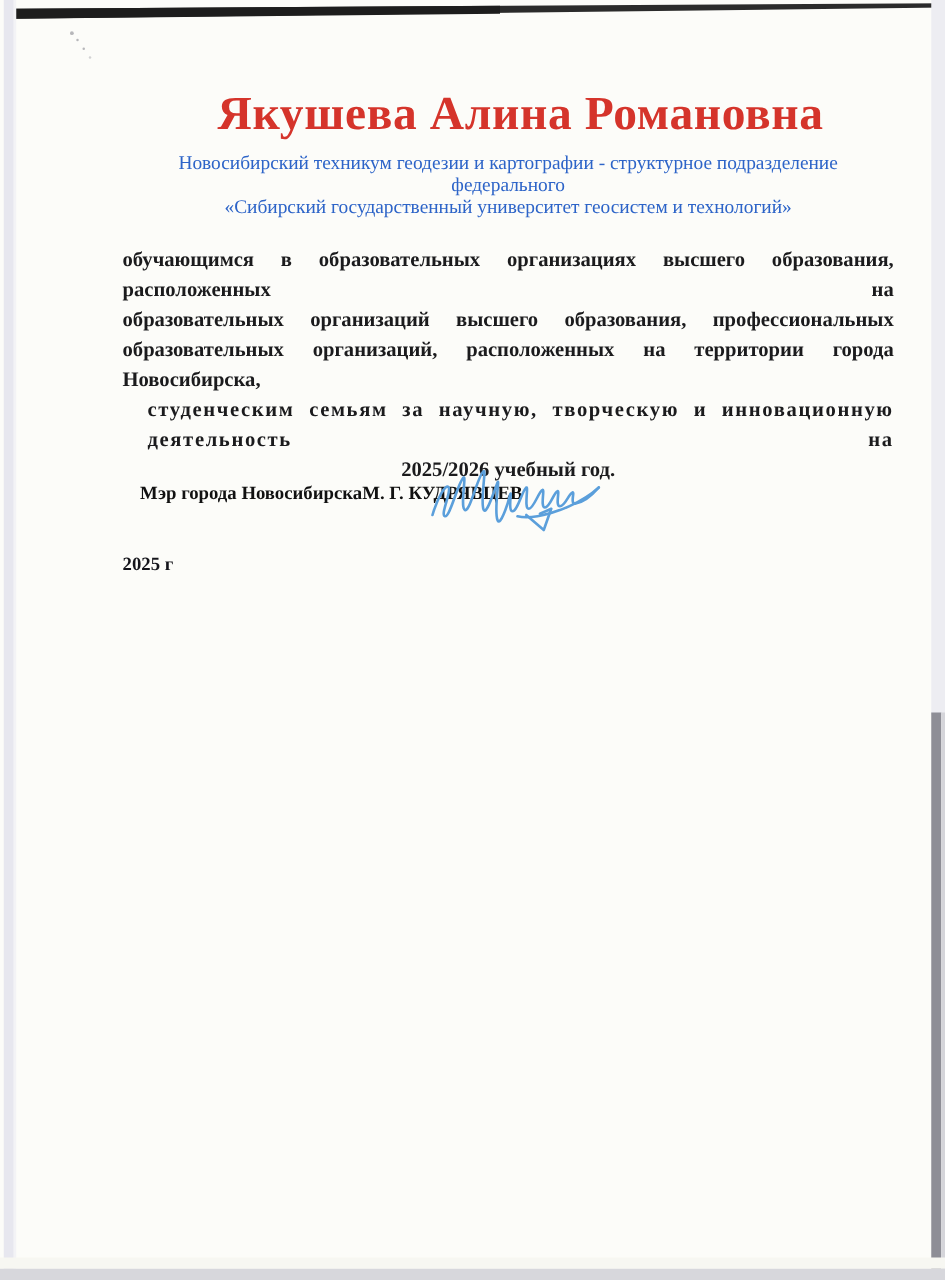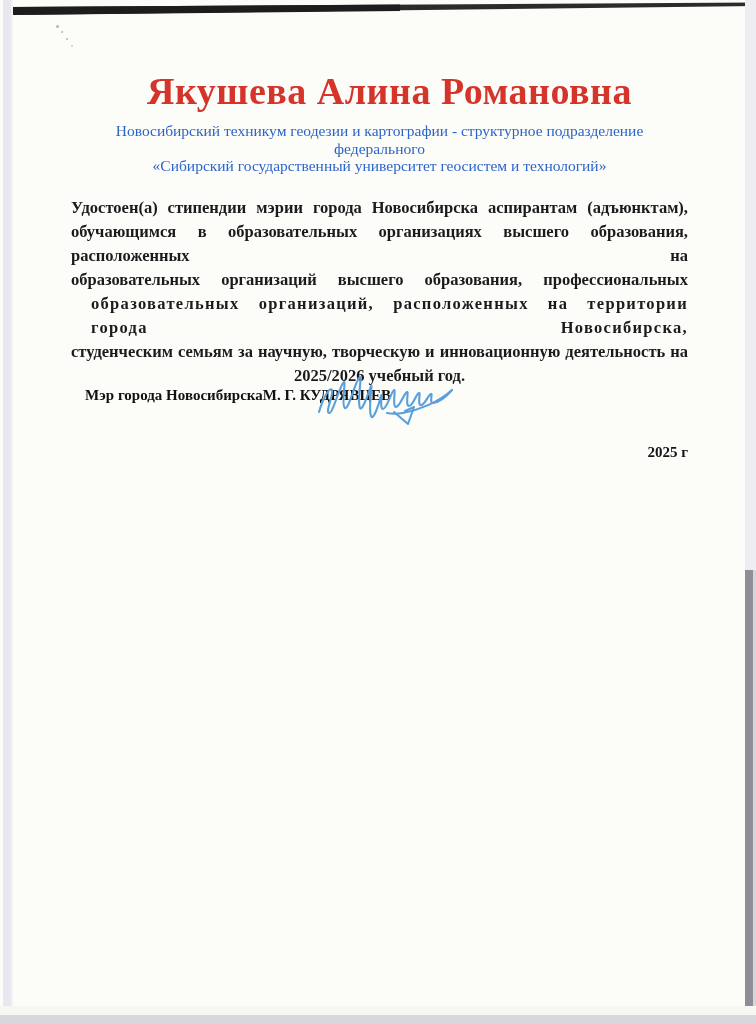--- a/index.html
+++ b/index.html
@@ -14,21 +14,21 @@
   .edge-top{position:absolute;left:0;top:0;width:756px;height:20px;}
   .strip-left{position:absolute;left:3px;top:0;bottom:0;width:8px;background:#e7e7ef;}
   .strip-left-inner{position:absolute;left:11px;top:0;bottom:0;width:2px;background:#f3f3f6;}
   .strip-right-top{position:absolute;right:0;top:0;width:11px;height:572px;background:#ededf2;}
   .bar-right-dark{position:absolute;right:3px;top:570px;bottom:0;width:8px;background:#8e8e96;}
   .bar-right-edge{position:absolute;right:0;top:570px;bottom:0;width:3px;background:#d5d5da;}
   .band-bottom-light{position:absolute;left:0;right:0;bottom:9px;height:9px;background:#f7f7f2;}
   .band-bottom-grey{position:absolute;left:0;right:0;bottom:0;height:9px;background:#d7d7dc;}
   .speck{position:absolute;background:rgba(125,125,135,.55);border-radius:50%;}
   
-  .content{position:absolute;left:71px;top:0;width:617px;height:100%;}
+  .content{position:absolute;left:98px;top:0;width:617px;height:100%;}
   .title{
     position:absolute;top:72px;left:10px;width:100%;
     text-align:center;font-size:38px;font-weight:700;line-height:1.05;
     letter-spacing:.5px;
   }
   .institution{
     position:absolute;top:122px;left:0;width:100%;
     text-align:center;font-size:15.5px;line-height:17.5px;font-weight:400;
   }
   .award{
@@ -39,21 +39,21 @@
   .award-line:nth-child(4){letter-spacing:1.3px;margin-left:20px;}
   .award-line.center{text-align:center;text-align-last:center;}
   .sig-row{
     position:absolute;top:387px;left:14px;right:8px;
     display:flex;align-items:flex-start;
     font-size:15px;font-weight:700;color:#111;line-height:17px;
   }
   .signature{position:absolute;top:366px;left:244px;width:140px;height:64px;}
   .year{
     position:absolute;top:444px;left:0;width:100%;
-    text-align:right;font-size:15px;font-weight:700;color:#14141a;
+    text-align:left;font-size:15px;font-weight:700;color:#14141a;
   }
 </style>
 </head>
 <body>
 
 <div class="page">
 
   <svg class="edge-top" viewBox="0 0 756 20" preserveAspectRatio="none">
     <polygon points="12,7 756,2.5 756,6 12,15" fill="#2b2b2b"></polygon>
     <polygon points="12,7 400,4.5 400,11 12,15" fill="#1d1d1d"></polygon>
@@ -74,21 +74,20 @@
   <div class="content">
 
     <h1 class="title" style="color:#d5342b;margin:0;">Якушева Алина Романовна</h1>
 
     <div class="institution" style="color:#2d64c8;">
       <div>Новосибирский техникум геодезии и картографии - структурное подразделение федерального</div>
       <div>«Сибирский государственный университет геосистем и технологий»</div>
     </div>
 
     <div class="award">
-      <div class="award-line">Удостоен(а) стипендии мэрии города Новосибирска аспирантам (адъюнктам),</div>
       <div class="award-line">обучающимся в образовательных организациях высшего образования, расположенных на</div>
       <div class="award-line">образовательных организаций высшего образования, профессиональных</div>
       <div class="award-line">образовательных организаций, расположенных на территории города Новосибирска,</div>
       <div class="award-line">студенческим семьям за научную, творческую и инновационную деятельность на</div>
       <div class="award-line center">2025/2026 учебный год.</div>
     </div>
 
     <div class="sig-row">
       <span>Мэр города Новосибирска</span>
       <span>М. Г. КУДРЯВЦЕВ</span>

